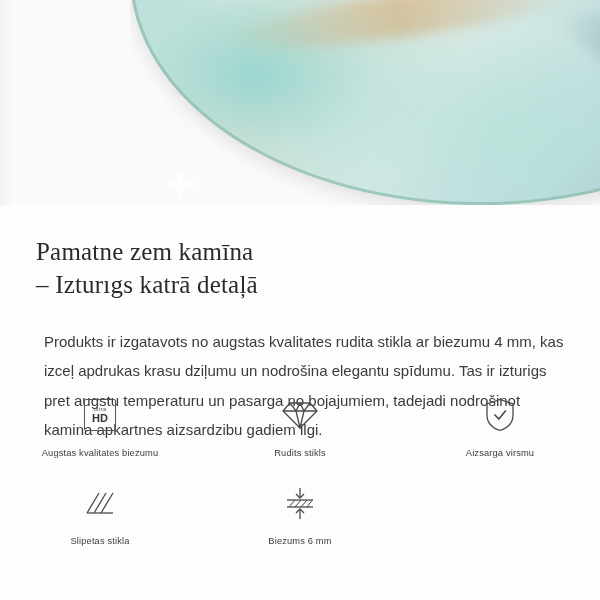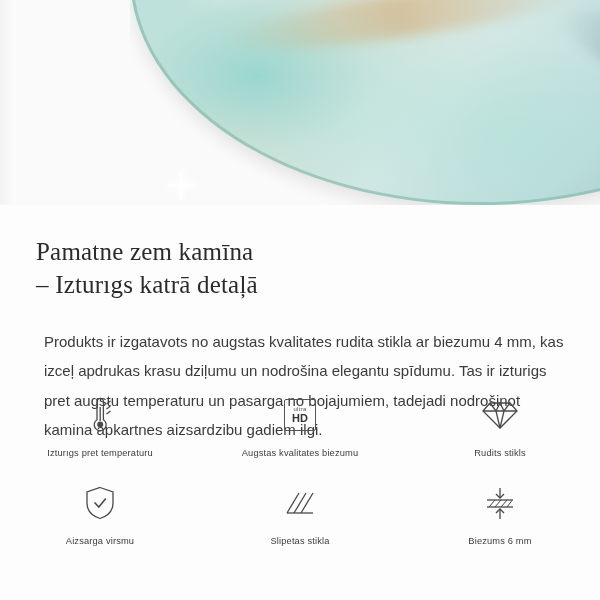--- a/index.html
+++ b/index.html
@@ -185,33 +185,20 @@
   <div class="content">
     <h1 class="headline">
       <span>Pamatne zem kamīna</span>
       <span class="line2">– Izturıgs katrā detaļā</span>
     </h1>
     <p class="body-copy">Produkts ir izgatavots no augstas kvalitates rudita stikla ar biezumu 4 mm, kas izceļ apdrukas krasu dziļumu un nodrošina elegantu spīdumu. Tas ir izturigs pret augstu temperaturu un pasarga no bojajumiem, tadejadi nodrošinot kamina apkartnes aizsardzibu gadiem ilgi.</p>
   </div>
 
   <div class="features">
 
-    <div class="feature">
-      <div class="feature-icon">
-        <svg width="34" height="38" viewBox="0 0 34 38" fill="none" stroke="#4a4a4a" stroke-width="1.3">
-          <path d="M14 5.5a3.2 3.2 0 0 1 6.4 0v18.2a6 6 0 1 1-6.4 0z"></path>
-          <line x1="17.2" y1="11" x2="17.2" y2="25"></line>
-          <circle cx="17.2" cy="28.6" r="3" fill="#4a4a4a" stroke="none"></circle>
-          <line x1="23.5" y1="8" x2="27.5" y2="5"></line>
-          <line x1="23.5" y1="13" x2="27.5" y2="10"></line>
-          <line x1="23.5" y1="18" x2="27.5" y2="15"></line>
-        </svg>
-      </div>
-      <div class="feature-label">Izturıgs pret temperaturu</div>
-    </div>
 
     <div class="feature">
       <div class="feature-icon">
         <div class="hd-badge">
           <span class="ultra">ultra</span>
           <span class="hd">HD</span>
         </div>
       </div>
       <div class="feature-label">Augstas kvalitates biezumu</div>
     </div>

